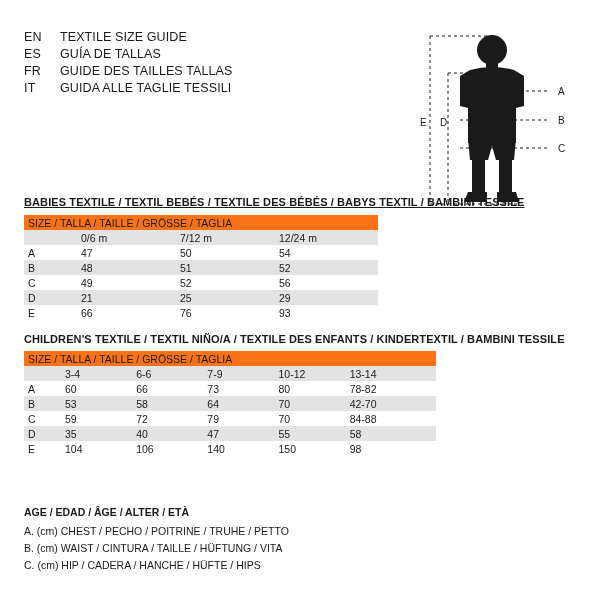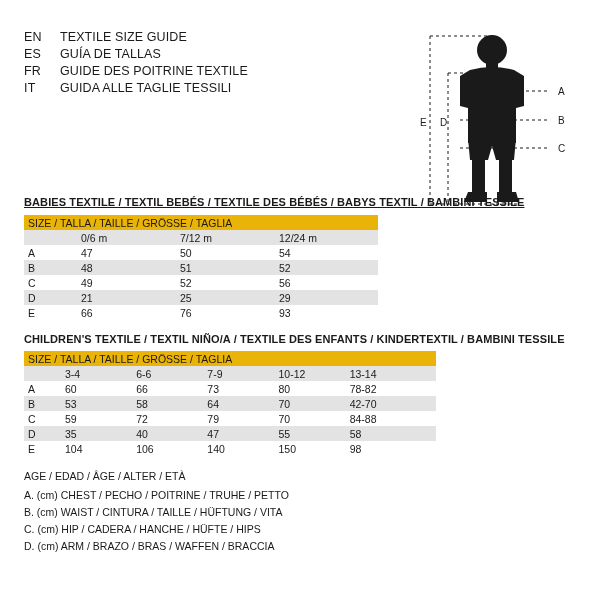--- a/index.html
+++ b/index.html
@@ -72,21 +72,21 @@
     color: #1a1a1a;
   }
   .table td, .table th {
     padding: 0;
     height: 15px;
     font-weight: normal;
     text-align: left;
     vertical-align: middle;
   }
   .row-head {
-    background: #eab308;
+    background: #f97316;
     font-weight: bold;
   }
   .row-shade {
     background: #e3e3e3;
   }
   .row-plain {
     background: #ffffff;
   }
   .c-label { width: 34px; padding-left: 4px !important; }
   .c-col { width: 66px; }
@@ -98,39 +98,39 @@
     left: 24px;
     top: 470px;
     width: 420px;
   }
   .legend-row {
     font-size: 10.5px;
     color: #1a1a1a;
     margin-bottom: 5px;
     white-space: nowrap;
   }
-  .legend-row.first { font-weight: normal; margin-bottom: 7px; }
+  .legend-row.first { font-weight: bold; margin-bottom: 7px; margin-top: 36px; }
 </style>
 </head>
 <body>
 
 <div class="page">
 
   <div class="lang-block">
     <div class="lang-row">
       <span class="lang-code">EN</span>
       <span class="lang-text">TEXTILE SIZE GUIDE</span>
     </div>
     <div class="lang-row">
       <span class="lang-code">ES</span>
       <span class="lang-text">GUÍA DE TALLAS</span>
     </div>
     <div class="lang-row">
       <span class="lang-code">FR</span>
-      <span class="lang-text">GUIDE DES POITRINE TEXTILE</span>
+      <span class="lang-text">GUIDE DES TAILLES TALLAS</span>
     </div>
     <div class="lang-row">
       <span class="lang-code">IT</span>
       <span class="lang-text">GUIDA ALLE TAGLIE TESSILI</span>
     </div>
   </div>
 
   <div class="figure">
     <svg class="fig-svg" width="170" height="190" viewBox="0 0 170 190" xmlns="http://www.w3.org/2000/svg">
       <g>
@@ -271,16 +271,15 @@
         <td>98</td>
       </tr>
     </tbody>
   </table>
 
   <div class="legend">
     <div class="legend-row first">AGE / EDAD / ÂGE / ALTER / ETÀ</div>
     <div class="legend-row">A. (cm) CHEST / PECHO / POITRINE / TRUHE / PETTO</div>
     <div class="legend-row">B. (cm) WAIST / CINTURA / TAILLE / HÜFTUNG / VITA</div>
     <div class="legend-row">C. (cm) HIP / CADERA / HANCHE / HÜFTE / HIPS</div>
-    <div class="legend-row">D. (cm) ARM / BRAZO / BRAS / WAFFEN / BRACCIA</div>
   </div>
 
 </div>
 
 </body></html>

